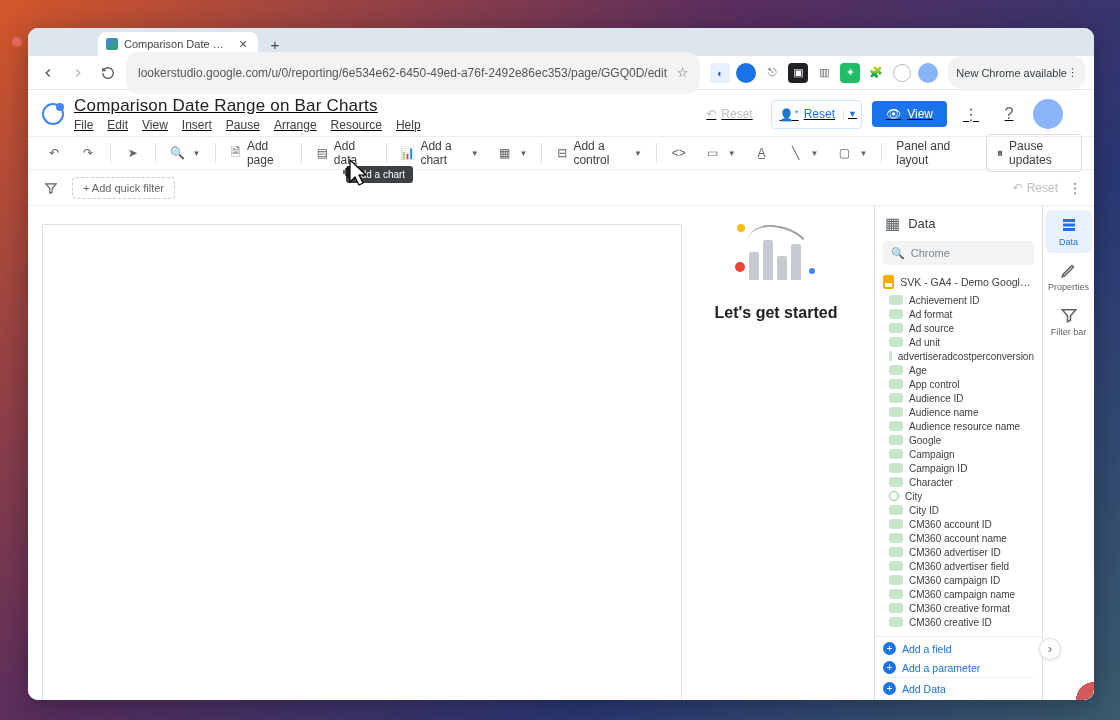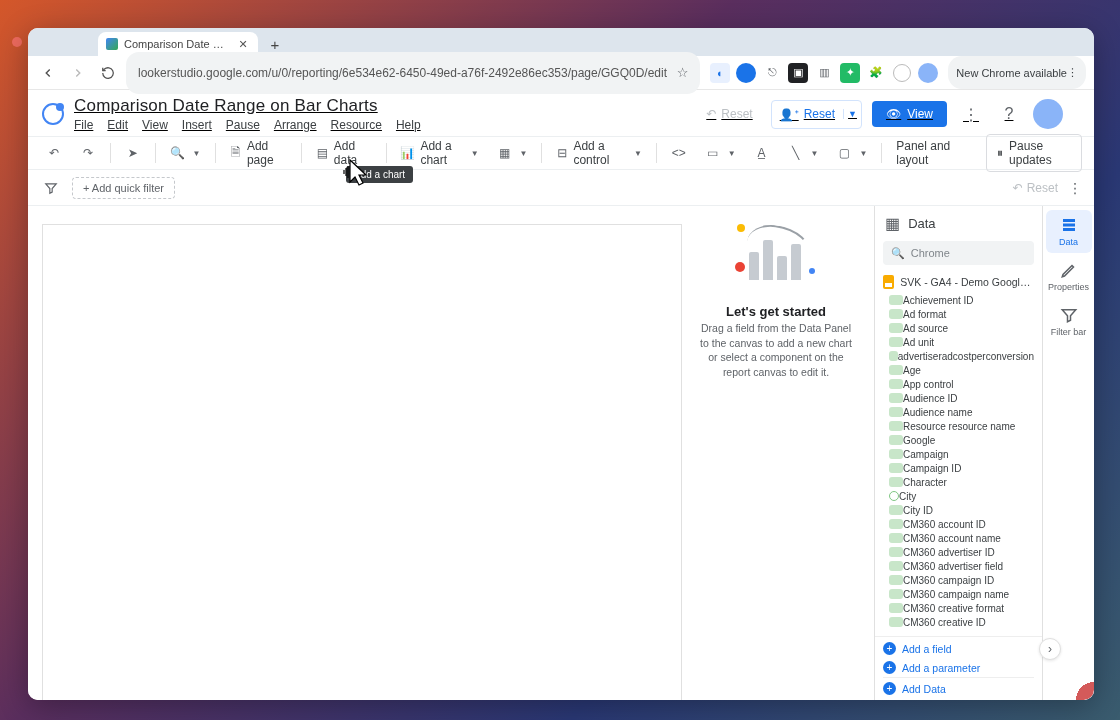--- a/index.html
+++ b/index.html
@@ -139,37 +139,37 @@
   .bar.b2 { left:32px; width:10px; height:40px; }
   .bar.b3 { left:46px; width:10px; height:24px; }
   .bar.b4 { left:60px; width:10px; height:36px; }
   .dot { position:absolute; border-radius:50%; }
   .dot.d1 { width:8px;height:8px; background:#fbbc04; left:6px; top:4px;}
   .dot.d2 { width:10px;height:10px; background:#ea4335; left:4px; top:42px;}
   .dot.d3 { width:6px;height:6px; background:#4285f4; left:78px; top:48px;}
   .starterimg::after { content:''; position:absolute; left:16px; right:8px; top:6px; height:32px;
     border-top:2px solid #9aa0a6; border-right:2px solid transparent;
     border-radius: 40px 60px 0 0 / 30px 40px 0 0; transform:rotate(8deg);}
-  .startertitle { font-size:13px; font-weight:600; color:#202124; margin-bottom:2px;}
+  .startertitle { font-size:16px; font-weight:600; color:#202124; margin-bottom:10px;}
   .starterdesc { font-size:10.5px; color:#5f6368; line-height:1.4; padding:0 4px;}
   .datapanel {
     width:168px; border-left:1px solid #e0e0e0;
     display:flex; flex-direction:column;
     background:#fff;
   }
   .datahdr { display:flex;align-items:center; gap:8px; padding:8px 10px; }
   .datahdr .ticon { color:#5f6368; }
   .datahdr .title { font-size:13px; color:#3c4043; }
   .searchbox { margin:0 8px 6px 8px; background:#f1f3f4; border-radius:4px; height:24px;
     display:flex;align-items:center; gap:6px; padding:0 8px; font-size:11px; color:#80868b;}
   .dsrow { display:flex;align-items:center;gap:6px; padding:4px 8px; font-size:10.5px; color:#3c4043;}
   .dsicon { width:14px;height:14px; background:#f9ab00; border-radius:2px; position:relative;}
   .dsicon::after{content:'';position:absolute;inset:2px;background:linear-gradient(transparent 60%,#fff 60%);}
   .fieldlist { flex:1; overflow:hidden; padding-left:6px;}
-  .field { display:flex;align-items:center;padding:1.5px 8px; font-size:10px; color:#3c4043;}
+  .field { display:flex;align-items:center;gap:6px; padding:1.5px 8px; font-size:10px; color:#3c4043;}
   .fchip { width:14px;height:10px; border-radius:3px; background:#c8e6c9;}
   .fchip.geo { background:transparent; border:1.5px solid #81c784; border-radius:50%; width:10px;height:10px;}
   .datafoot { border-top:1px solid #eee; padding:2px 8px;}
   .addlink { display:flex;align-items:center;gap:6px; font-size:10.5px; color:#1a73e8; padding:3px 0;}
   .plusblue { width:13px;height:13px;border-radius:50%;background:#1a73e8;color:#fff;display:flex;align-items:center;justify-content:center;font-size:10px;line-height:1;}
   .righttabs {
     width:52px; border-left:1px solid #e0e0e0;
     display:flex; flex-direction:column; align-items:center;
     padding-top:4px; gap:2px;
   }
@@ -392,21 +392,20 @@
           <div class="starterimg">
             <div class="dot d1"></div>
               <div class="dot d2"></div>
               <div class="dot d3"></div>
             <div class="bar b1"></div>
               <div class="bar b2"></div>
               <div class="bar b3"></div>
               <div class="bar b4"></div>
           </div>
           <div class="startertitle">Let's get started</div>
-          <div class="starterdesc">Drag a field from the Data Panel to the canvas to add a new chart or select a component on the report canvas to edit it.</div>
         </div>
       </div>
 
       <div class="datapanel">
         <div class="datahdr">
           <span class="ticon">▦</span>
           <span class="title">Data</span>
         </div>
         <div class="searchbox">
           <span>🔍</span>
@@ -448,21 +447,21 @@
             <div class="field">
               <div class="fchip"></div>
               <span>Audience ID</span>
             </div>
             <div class="field">
               <div class="fchip"></div>
               <span>Audience name</span>
             </div>
             <div class="field">
               <div class="fchip"></div>
-              <span>Resource resource name</span>
+              <span>Audience resource name</span>
             </div>
             <div class="field">
               <div class="fchip"></div>
               <span>Google</span>
             </div>
             <div class="field">
               <div class="fchip"></div>
               <span>Campaign</span>
             </div>
             <div class="field">

